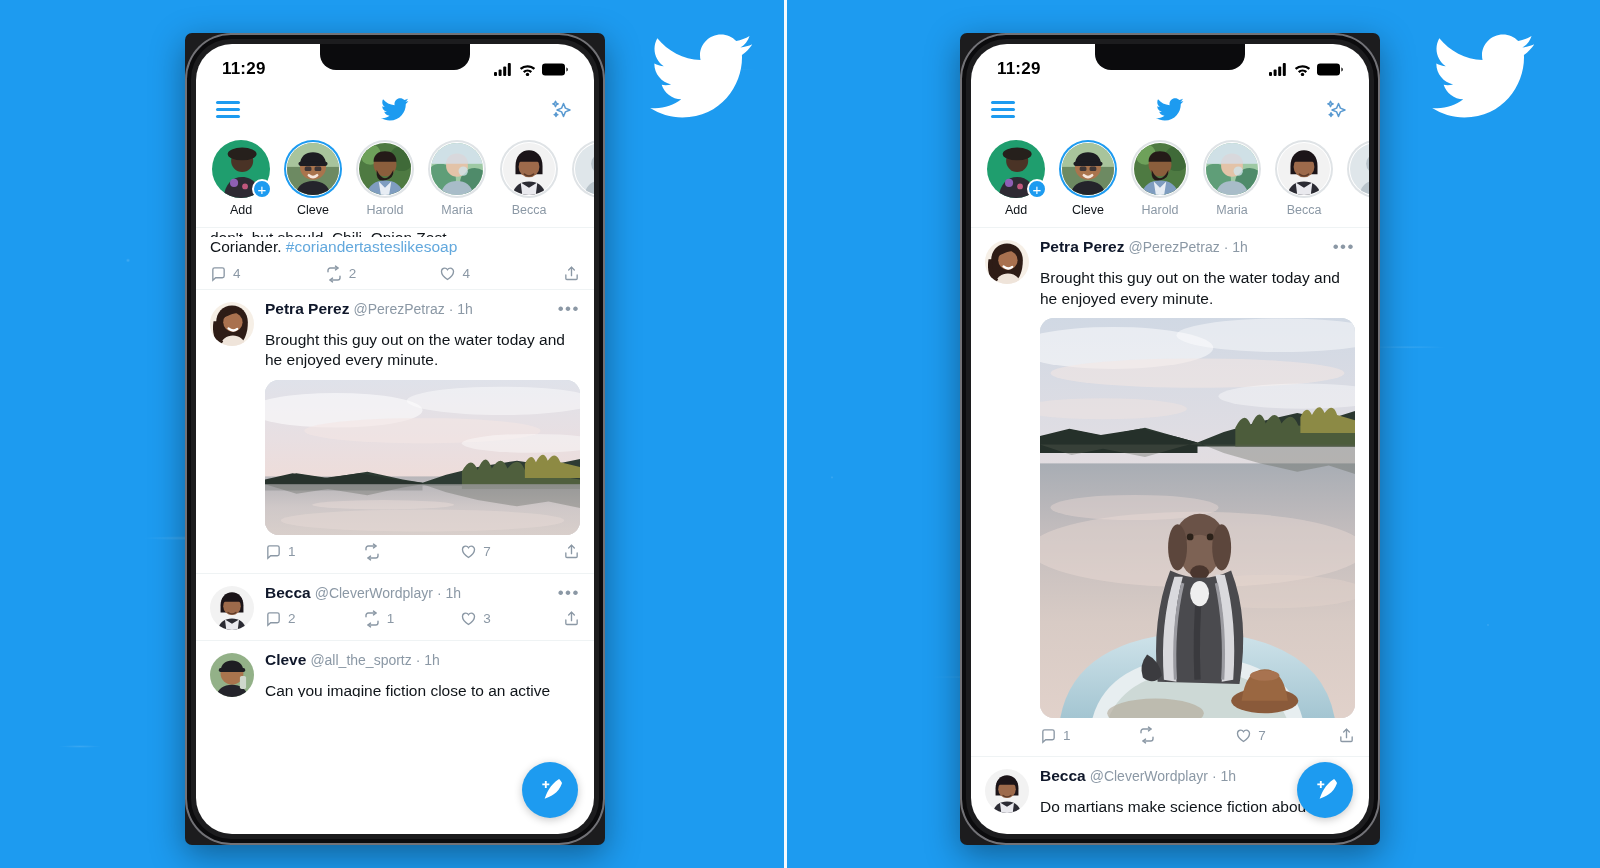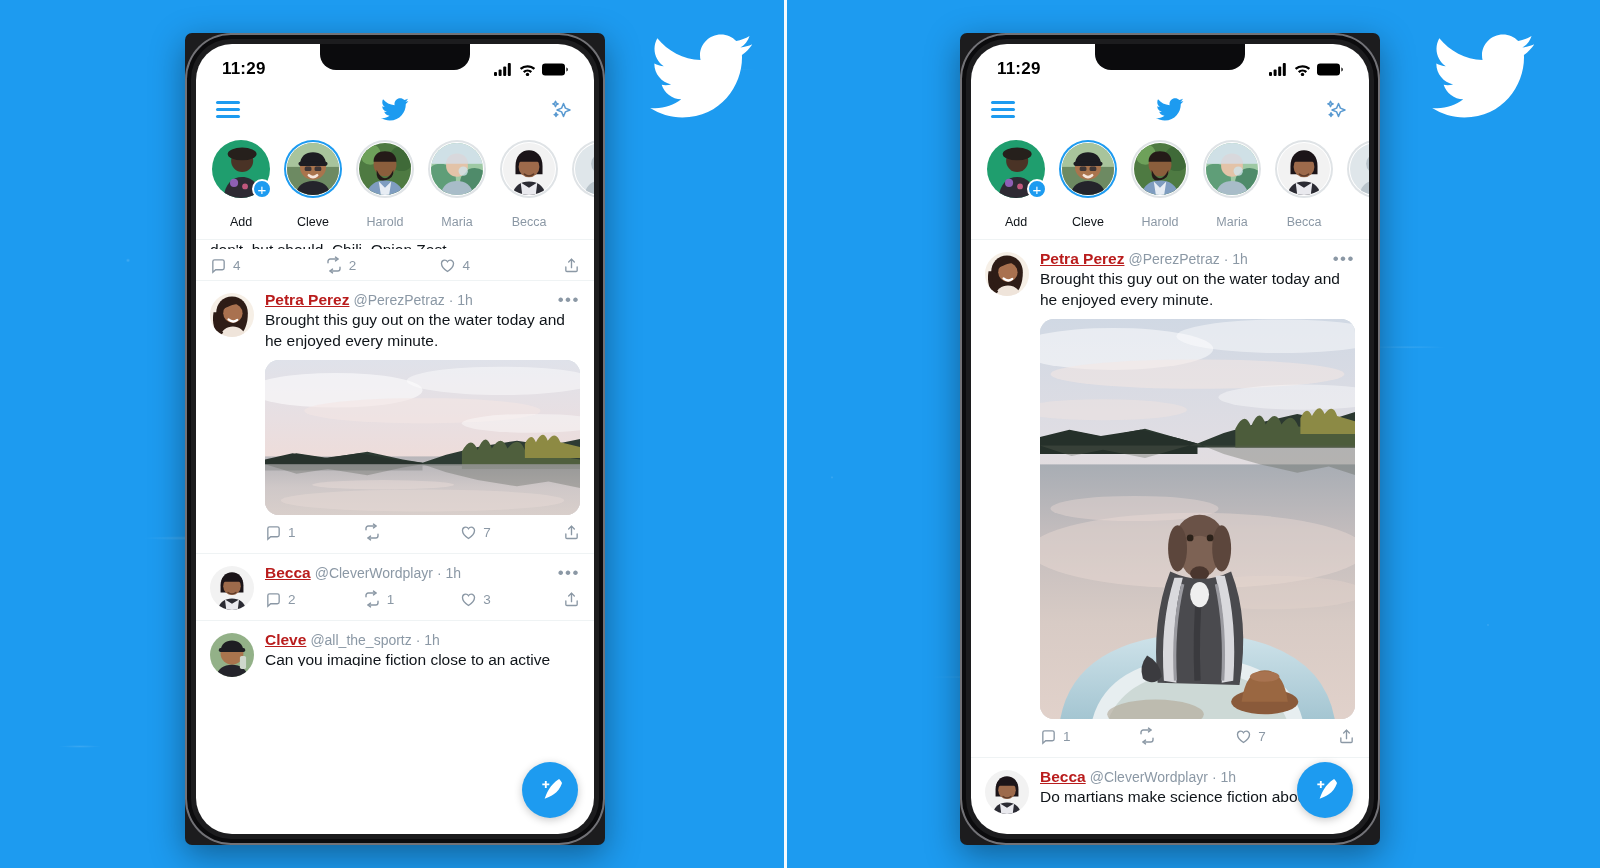--- a/index.html
+++ b/index.html
@@ -107,36 +107,36 @@
   }
   .fleet-av svg { display: block; width: 100%; height: 100%; }
   .plus-badge {
     position: absolute; right: -2px; bottom: -1px;
     width: 20px; height: 20px; border-radius: 50%;
     background: #1d9bf0; border: 2px solid #fff;
     display: flex; align-items: center; justify-content: center;
     color: #fff; font-size: 15px; line-height: 1; font-weight: 400;
   }
   .fleet-name {
-    margin-top: 17px; font-size: 12.5px; color: #8b98a5;
+    margin-top: 5px; font-size: 12.5px; color: #8b98a5;
     white-space: nowrap; overflow: hidden; text-overflow: clip;
   }
   .fleet-name.dark { color: #0f1419; }
 
   
   .timeline { position: relative; height: calc(100% - 42px - 46px - 92px); overflow: hidden; }
   .tweet { display: flex; gap: 11px; padding: 10px 14px 2px 14px; border-bottom: 1px solid #eff3f4; }
   .tw-av { flex: 0 0 44px; width: 44px; height: 44px; border-radius: 50%; overflow: hidden; margin-top: 2px; }
   .tw-av svg { width: 100%; height: 100%; display: block; }
   .tw-body { flex: 1 1 auto; min-width: 0; padding-bottom: 4px; }
   .tw-head { display: flex; align-items: baseline; gap: 4px; }
-  .tw-name { font-size: 15.5px; font-weight: 700; color: #b91c1c; text-decoration: underline; }
+  .tw-name { font-size: 15.5px; font-weight: 700; color: #0f172a; }
   .tw-handle { font-size: 14px; color: #8b98a5; white-space: nowrap; overflow: hidden; }
   .tw-more { margin-left: auto; color: #8b98a5; font-size: 17px; line-height: 10px; letter-spacing: 1.5px; }
-  .tw-text { font-size: 15.5px; line-height: 1.33; color: #0f1419; margin-top: 1px; word-wrap: break-word; }
+  .tw-text { font-size: 15.5px; line-height: 1.33; color: #0f1419; margin-top: 12px; word-wrap: break-word; }
   .tw-text .hash { color: #62a8dd; }
 
   .tw-media { margin-top: 9px; border-radius: 14px; overflow: hidden; background: #cfd9de; }
   .tw-media.wide { height: 155px; }
   .tw-media.tall { height: 400px; }
   .tw-media svg { display: block; width: 100%; height: 100%; }
 
   .tw-actions { display: flex; align-items: center; margin-top: 8px; padding-bottom: 6px; }
   .act { display: flex; align-items: center; gap: 6px; color: #8b98a5; font-size: 13.5px; }
   .act:nth-child(1) { width: 31%; }
@@ -474,20 +474,21 @@
             </div>
           </div>
         <div class="fleet-name"></div>
       </div>
     </div>
 
     <div class="timeline">
 
       <div class="clip-top">
         <div class="ct-line-cut">don't, but should, Chili, Onion Zest,</div>
+        <div class="ct-line"><span>Coriander. </span><span class="hash">#coriandertasteslikesoap</span></div>
         <div class="tw-actions">
           <div class="act">
             <svg width="17" height="17" viewBox="0 0 24 24" fill="none" stroke="#8b98a5" stroke-width="1.9">
                 <path d="M20 15.5a2.5 2.5 0 0 1-2.5 2.5H8l-4 3.5V6.5A2.5 2.5 0 0 1 6.5 4h11A2.5 2.5 0 0 1 20 6.5z"></path>
               </svg>
             <span>4</span>
           </div>
           <div class="act">
             <svg width="18" height="18" viewBox="0 0 24 24" fill="none" stroke="#8b98a5" stroke-width="1.9" stroke-linecap="round" stroke-linejoin="round">
                 <path d="M4 9V7a3 3 0 0 1 3-3h10"></path>

